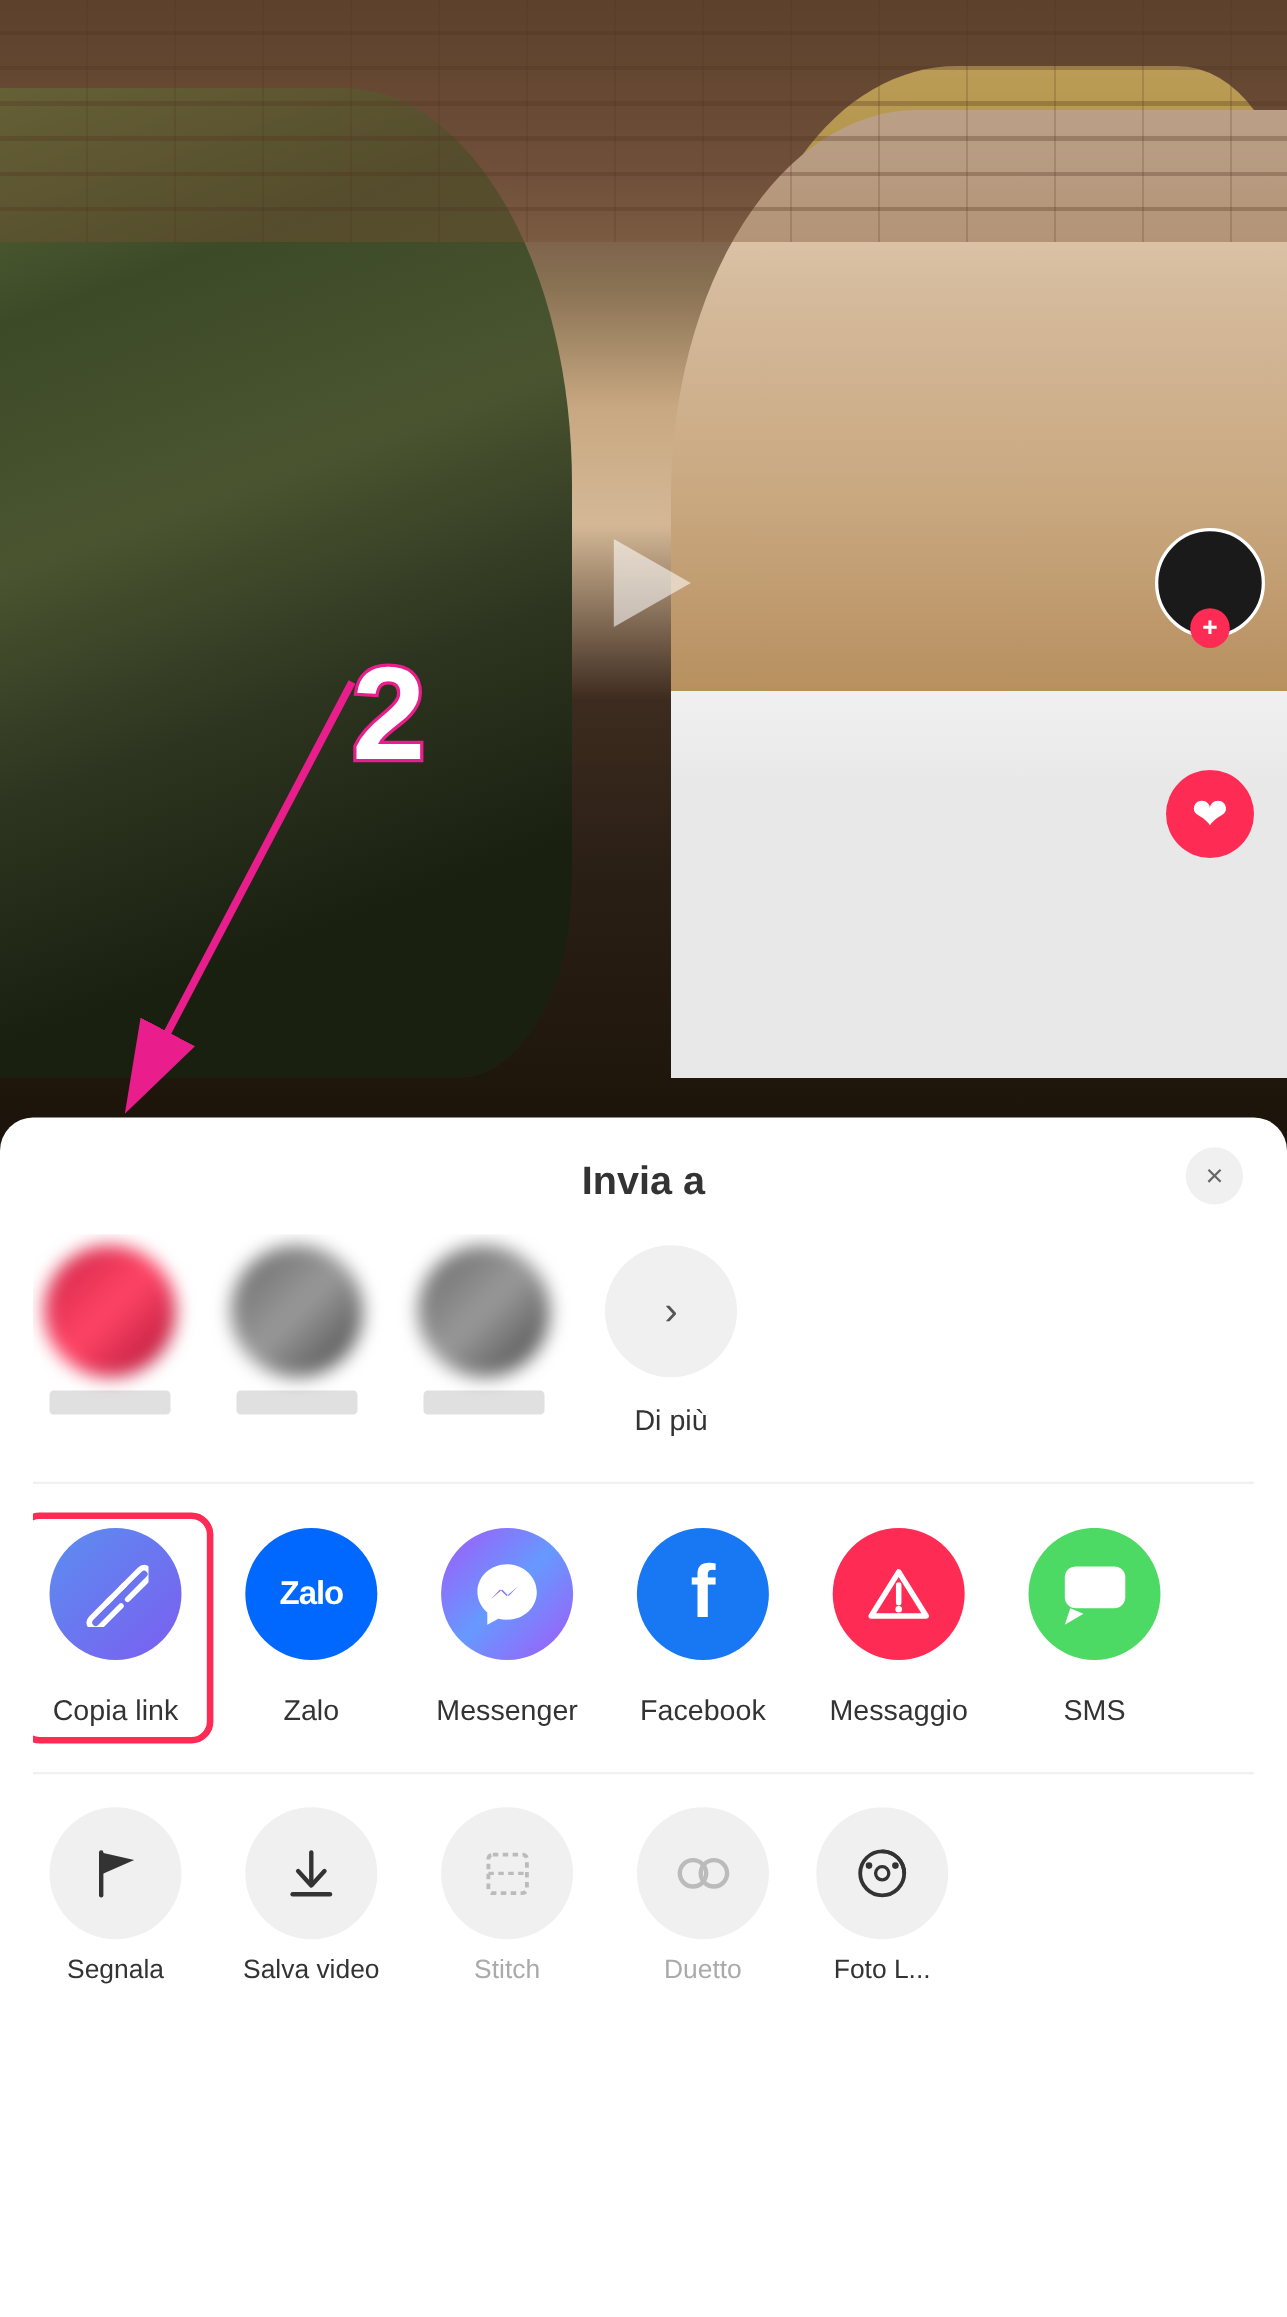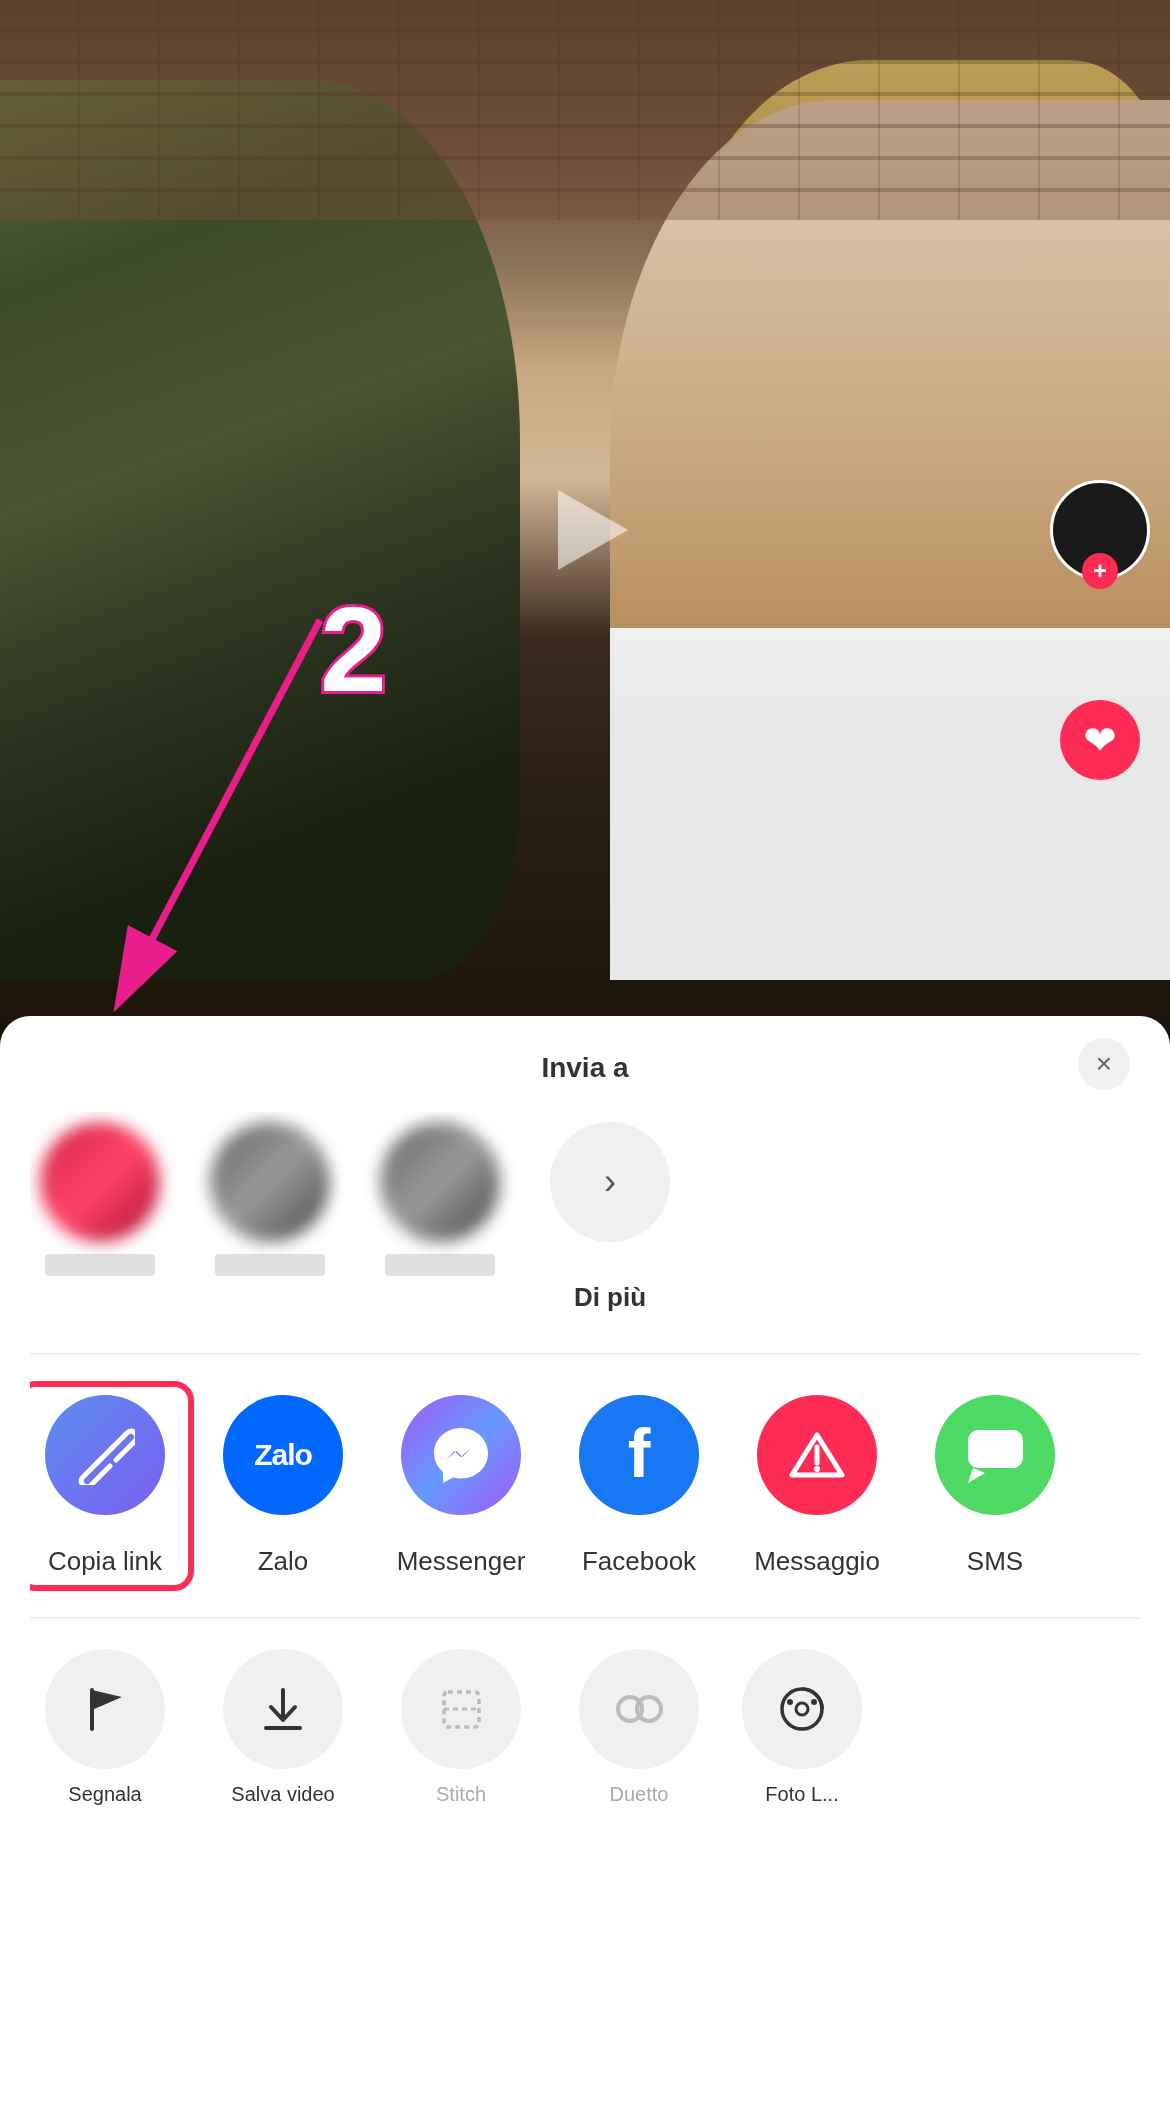--- a/index.html
+++ b/index.html
@@ -185,21 +185,21 @@
 
     
     .sheet-header {
       display: flex;
       align-items: center;
       justify-content: center;
       padding: 36px 0 28px;
       position: relative;
     }
     .sheet-title {
-      font-size: 28px;
+      font-size: 36px;
       font-weight: 600;
       color: #333;
     }
     .close-btn {
       position: absolute;
       right: 10px;
       top: 50%;
       transform: translateY(-50%);
       width: 52px;
       height: 52px;
@@ -255,22 +255,21 @@
       background: #f0f0f0;
       display: flex;
       align-items: center;
       justify-content: center;
       font-size: 36px;
       color: #555;
     }
     .more-label {
       font-size: 26px;
       color: #333;
-      margin-top: 28px;
-      font-weight: bold;
+      margin-top: 12px;
     }
 
     
     .divider {
       width: 100%;
       height: 2px;
       background: #f0f0f0;
       margin: 10px 0;
     }
 
@@ -349,21 +348,21 @@
     .action-icon-circle {
       width: 120px;
       height: 120px;
       border-radius: 50%;
       background: #f0f0f0;
       display: flex;
       align-items: center;
       justify-content: center;
     }
     .action-label {
-      font-size: 20px;
+      font-size: 24px;
       color: #333;
       text-align: center;
       max-width: 150px;
     }
     .action-label.gray {
       color: #aaa;
     }
 
     
     .pink-arrow {

